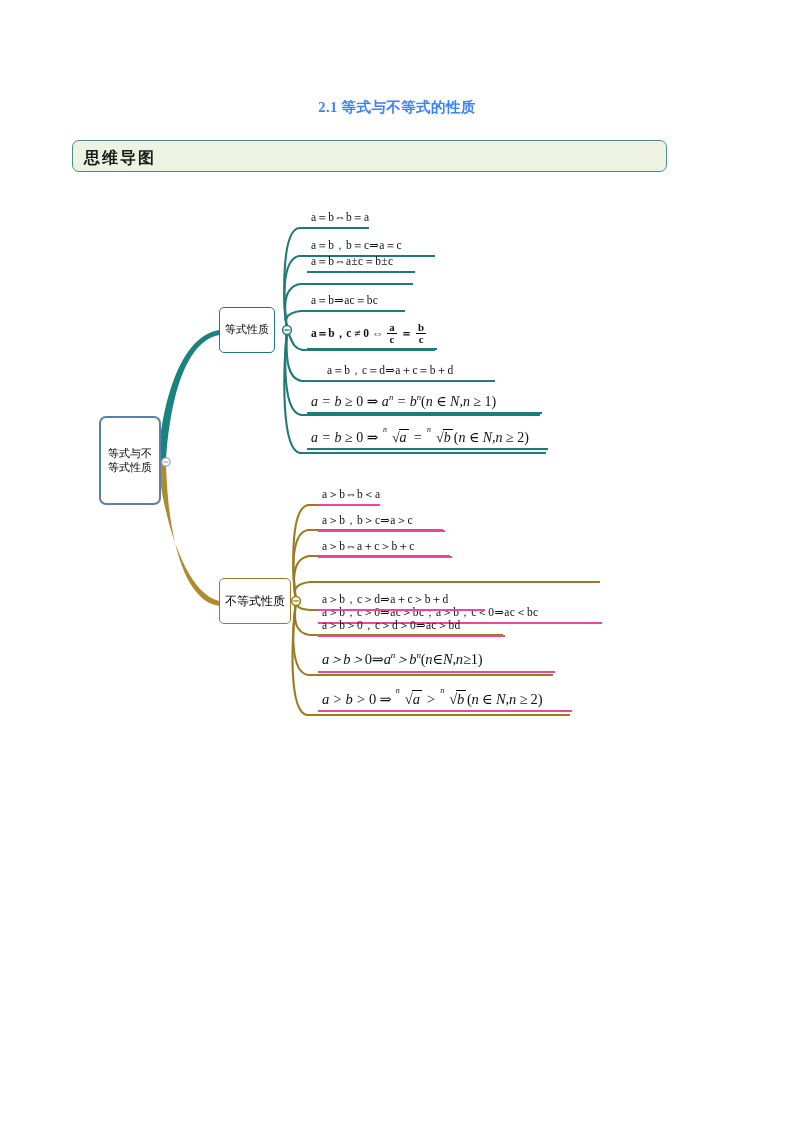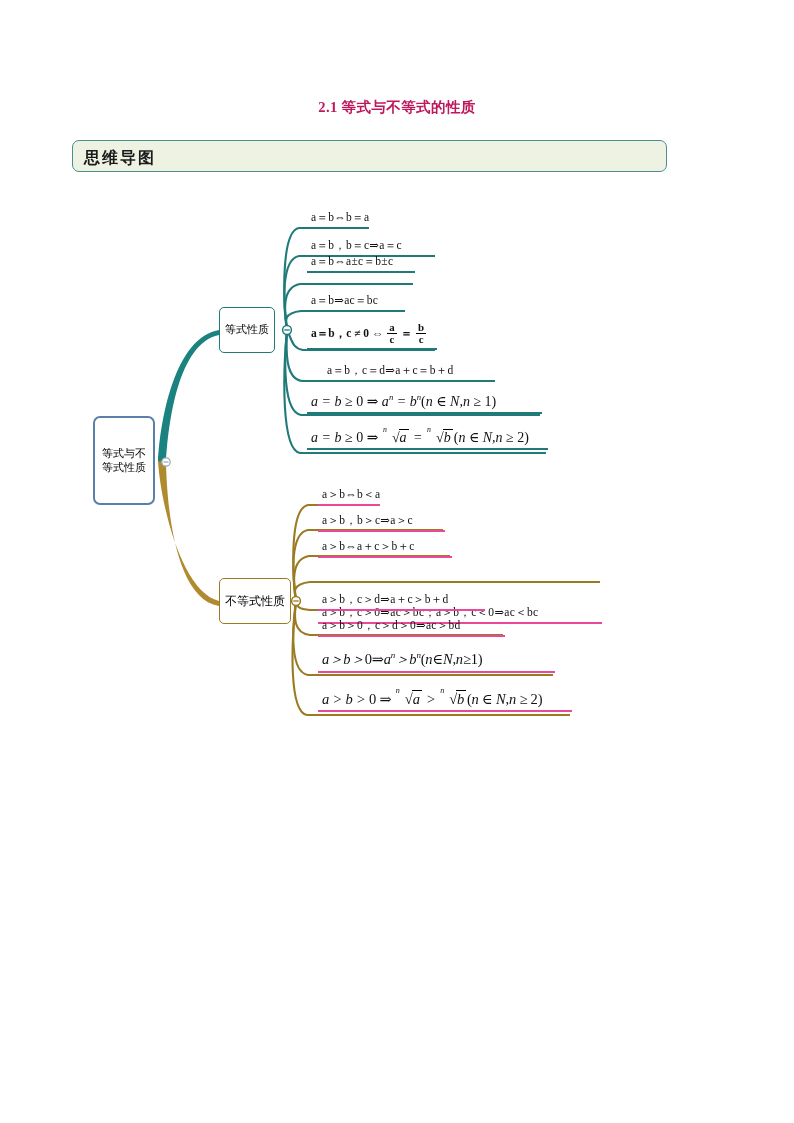--- a/index.html
+++ b/index.html
@@ -18,21 +18,21 @@
   
   .doc-title {
     position: absolute;
     left: 0;
     top: 98px;
     width: 794px;
     text-align: center;
     font-family: "Liberation Serif", "DejaVu Serif", serif;
     font-weight: bold;
     font-size: 14.5px;
-    color: #be185d;
+    color: #3b82f6;
     letter-spacing: 0.4px;
   }
 
   
   .section-bar {
     position: absolute;
     left: 72px;
     top: 140px;
     width: 595px;
     height: 32px;
@@ -70,21 +70,21 @@
     display: flex;
     align-items: center;
     justify-content: center;
     text-align: center;
     line-height: 1.22;
     color: #000000;
     font-family: "Liberation Serif", "DejaVu Serif", serif;
   }
 
   .node-root {
-    left: 93px;
+    left: 99px;
     top: 416px;
     width: 62px;
     height: 89px;
     border: 2.2px solid #5a7fa8;
     border-radius: 7px;
     font-size: 11px;
     padding: 12px 5px;
   }
 
   .node-branch-eq {

